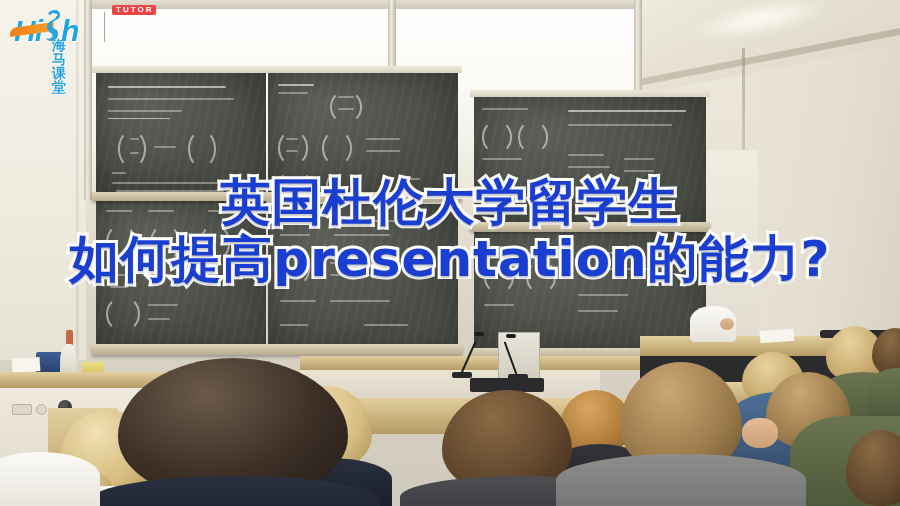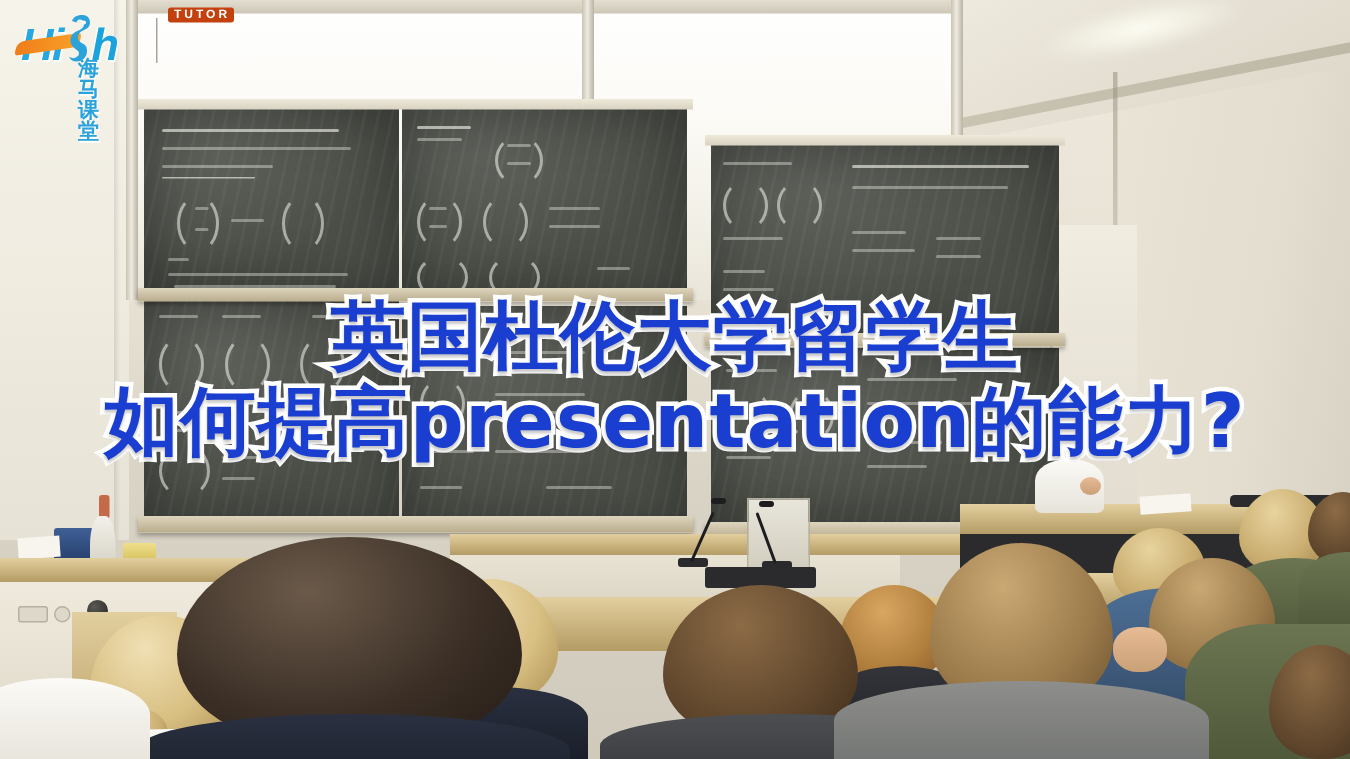--- a/index.html
+++ b/index.html
@@ -123,36 +123,36 @@
   .logo-mark{position:relative;display:flex;align-items:flex-end;line-height:1;}
   .logo-swoosh{position:absolute;left:-4px;top:17px;width:44px;height:9px;
     background:linear-gradient(90deg,#f07d1a,#f9a227);
     border-radius:6px 2px 6px 2px;transform:rotate(-8deg) skewX(-12deg);}
   .lg-h{font-size:30px;font-weight:bold;font-style:italic;color:#27a7e0;
     text-shadow:1px 1px 0 #fff,-1px 0 0 #fff;letter-spacing:-1px;}
   .seahorse{position:relative;width:22px;height:38px;margin:0 -2px 0 -1px;}
   .seahorse svg{position:absolute;left:0;top:0;}
   .lg-rest{font-size:30px;font-weight:bold;font-style:italic;color:#1ba3dd;
     text-shadow:1px 1px 0 #fff,-1px 0 0 #fff;letter-spacing:-1px;}
-  .tutor-badge{position:absolute;left:98px;top:-3px;background:#c2410c;color:#fff;
+  .tutor-badge{position:absolute;left:98px;top:-3px;background:#ef4444;color:#fff;
     font-size:8px;font-weight:bold;letter-spacing:2px;padding:1px 3px 1px 4px;border-radius:2px;
     font-style:normal;}
   .logo-cn{position:absolute;left:38px;top:30px;font-size:14px;font-weight:bold;color:#2aa3dd;
     letter-spacing:1px;text-shadow:1px 1px 0 rgba(255,255,255,.9);}
   .logo-div{width:1px;height:30px;background:#9a948a;margin:0 14px 0 26px;opacity:.85;}
   .logo-slogan{font-size:19px;color:#4a453d;letter-spacing:2px;
     font-family:"DejaVu Sans",sans-serif;text-shadow:0 1px 0 rgba(255,255,255,.7);}
 
   
   .title-block{position:absolute;left:0;top:176px;width:900px;z-index:35;text-align:center;}
   .tline{font-weight:bold;color:#1a3fd0;letter-spacing:1px;line-height:1.05;
     font-family:"DejaVu Sans","Liberation Sans",sans-serif;
     -webkit-text-stroke:6px #ffffff;paint-order:stroke fill;
     text-shadow:0 2px 2px rgba(0,0,0,.22);}
-  .tline-1{font-size:50px;margin-top:22px;}
+  .tline-1{font-size:50px;}
   .tline-2{font-size:50px;margin-top:4px;}
 </style>
 </head>
 <body>
 
 <div class="stage">
 
   <div class="wall-back"></div>
   <div class="wall-right"></div>
   <div class="ceiling"></div>

